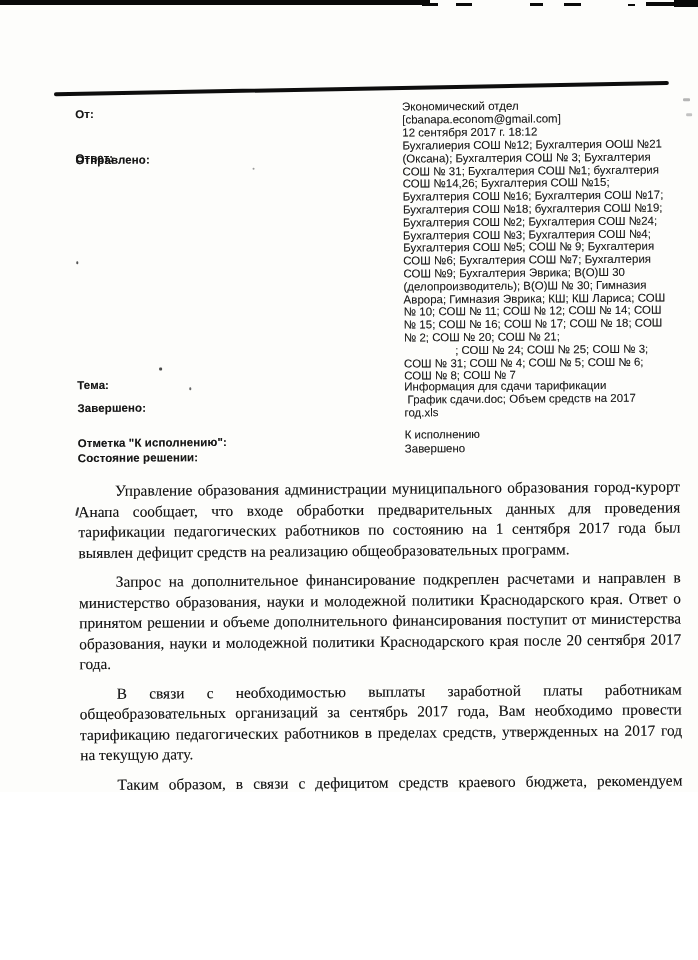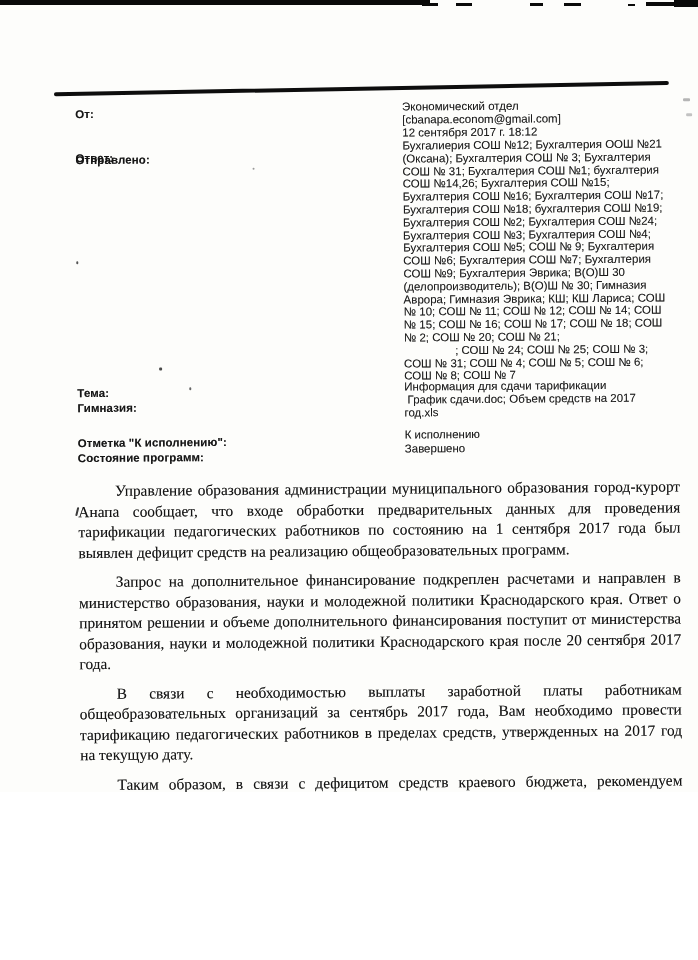--- a/index.html
+++ b/index.html
@@ -34,21 +34,21 @@
     white-space:nowrap;
   }
   .hval{
     position:absolute;left:405px;width:290px;font-size:11.5px;line-height:13px;
     color:#1c1c1c;text-shadow:0 0 .5px rgba(0,0,0,.35);
     white-space:pre-wrap;
   }
   .l-from{top:106px}      .v-from{top:101px}
   .l-sent{top:152px}      .v-sent{top:127px}
   .l-to{top:150px}        .v-to{top:140px;line-height:12.8px;}
-  .l-subject{top:385px}   .v-subject{top:381px}
+  .l-subject{top:377px}   .v-subject{top:381px}
   .l-attach{top:400px}    .v-attach{top:394px}
   .l-mark{top:435px}      .v-mark{top:429px}
   .l-status{top:450px}    .v-status{top:443px}
   
   .body{
     position:absolute;left:78px;top:479px;width:602px;
     font-family:"Liberation Serif","DejaVu Serif",serif;
     font-size:15.4px;line-height:20.5px;text-align:justify;
     color:#141414;text-shadow:0 0 .5px rgba(0,0,0,.4);
   }
@@ -113,28 +113,28 @@
 № 10; СОШ № 11; СОШ № 12; СОШ № 14; СОШ
 № 15; СОШ № 16; СОШ № 17; СОШ № 18; СОШ
 № 2; СОШ № 20; СОШ № 21;
                 ; СОШ № 24; СОШ № 25; СОШ № 3;
 СОШ № 31; СОШ № 4; СОШ № 5; СОШ № 6;
 СОШ № 8; СОШ № 7</div>
 
     <div class="hlabel l-subject">Тема:</div>
     <div class="hval v-subject">Информация для сдачи тарификации</div>
 
-    <div class="hlabel l-attach">Гимназия:</div>
+    <div class="hlabel l-attach">Завершено:</div>
     <div class="hval v-attach"> График сдачи.doc; Объем средств на 2017
 год.xls</div>
 
     <div class="hlabel l-mark">Отметка "К исполнению":</div>
     <div class="hval v-mark">К исполнению</div>
 
-    <div class="hlabel l-status">Состояние программ:</div>
+    <div class="hlabel l-status">Состояние решении:</div>
     <div class="hval v-status">Завершено</div>
 
     <div class="body">
       <p>Управление образования администрации муниципального образования город-курорт Анапа сообщает, что входе обработки предварительных данных для проведения тарификации педагогических работников по состоянию на 1 сентября 2017 года был выявлен дефицит средств на реализацию общеобразовательных программ.</p>
       <p>Запрос на дополнительное финансирование подкреплен расчетами и направлен в министерство образования, науки и молодежной политики Краснодарского края. Ответ о принятом решении и объеме дополнительного финансирования поступит от министерства образования, науки и молодежной политики Краснодарского края после 20 сентября 2017 года.</p>
       <p>В связи с необходимостью выплаты заработной платы работникам общеобразовательных организаций за сентябрь 2017 года, Вам необходимо провести тарификацию педагогических работников в пределах средств, утвержденных на 2017 год на текущую дату.</p>
       <p>Таким образом, в связи с дефицитом средств краевого бюджета, рекомендуем провести следующие мероприятия: в тарификацию педагогических работников включить оплату за педагогические часы, доплаты за реализацию федерального государственного образовательного стандарта, выслугу лет, квалификационную категорию, звание, осуществление дистанционного обучения, остальные выплаты установить отдельным приказом сроком на сентябрь 2017 года. При этом необходимо учесть объем финансирования на период с октября по декабрь 2017 года, в</p>
     </div>
 
     <div class="pagenum">1</div>

